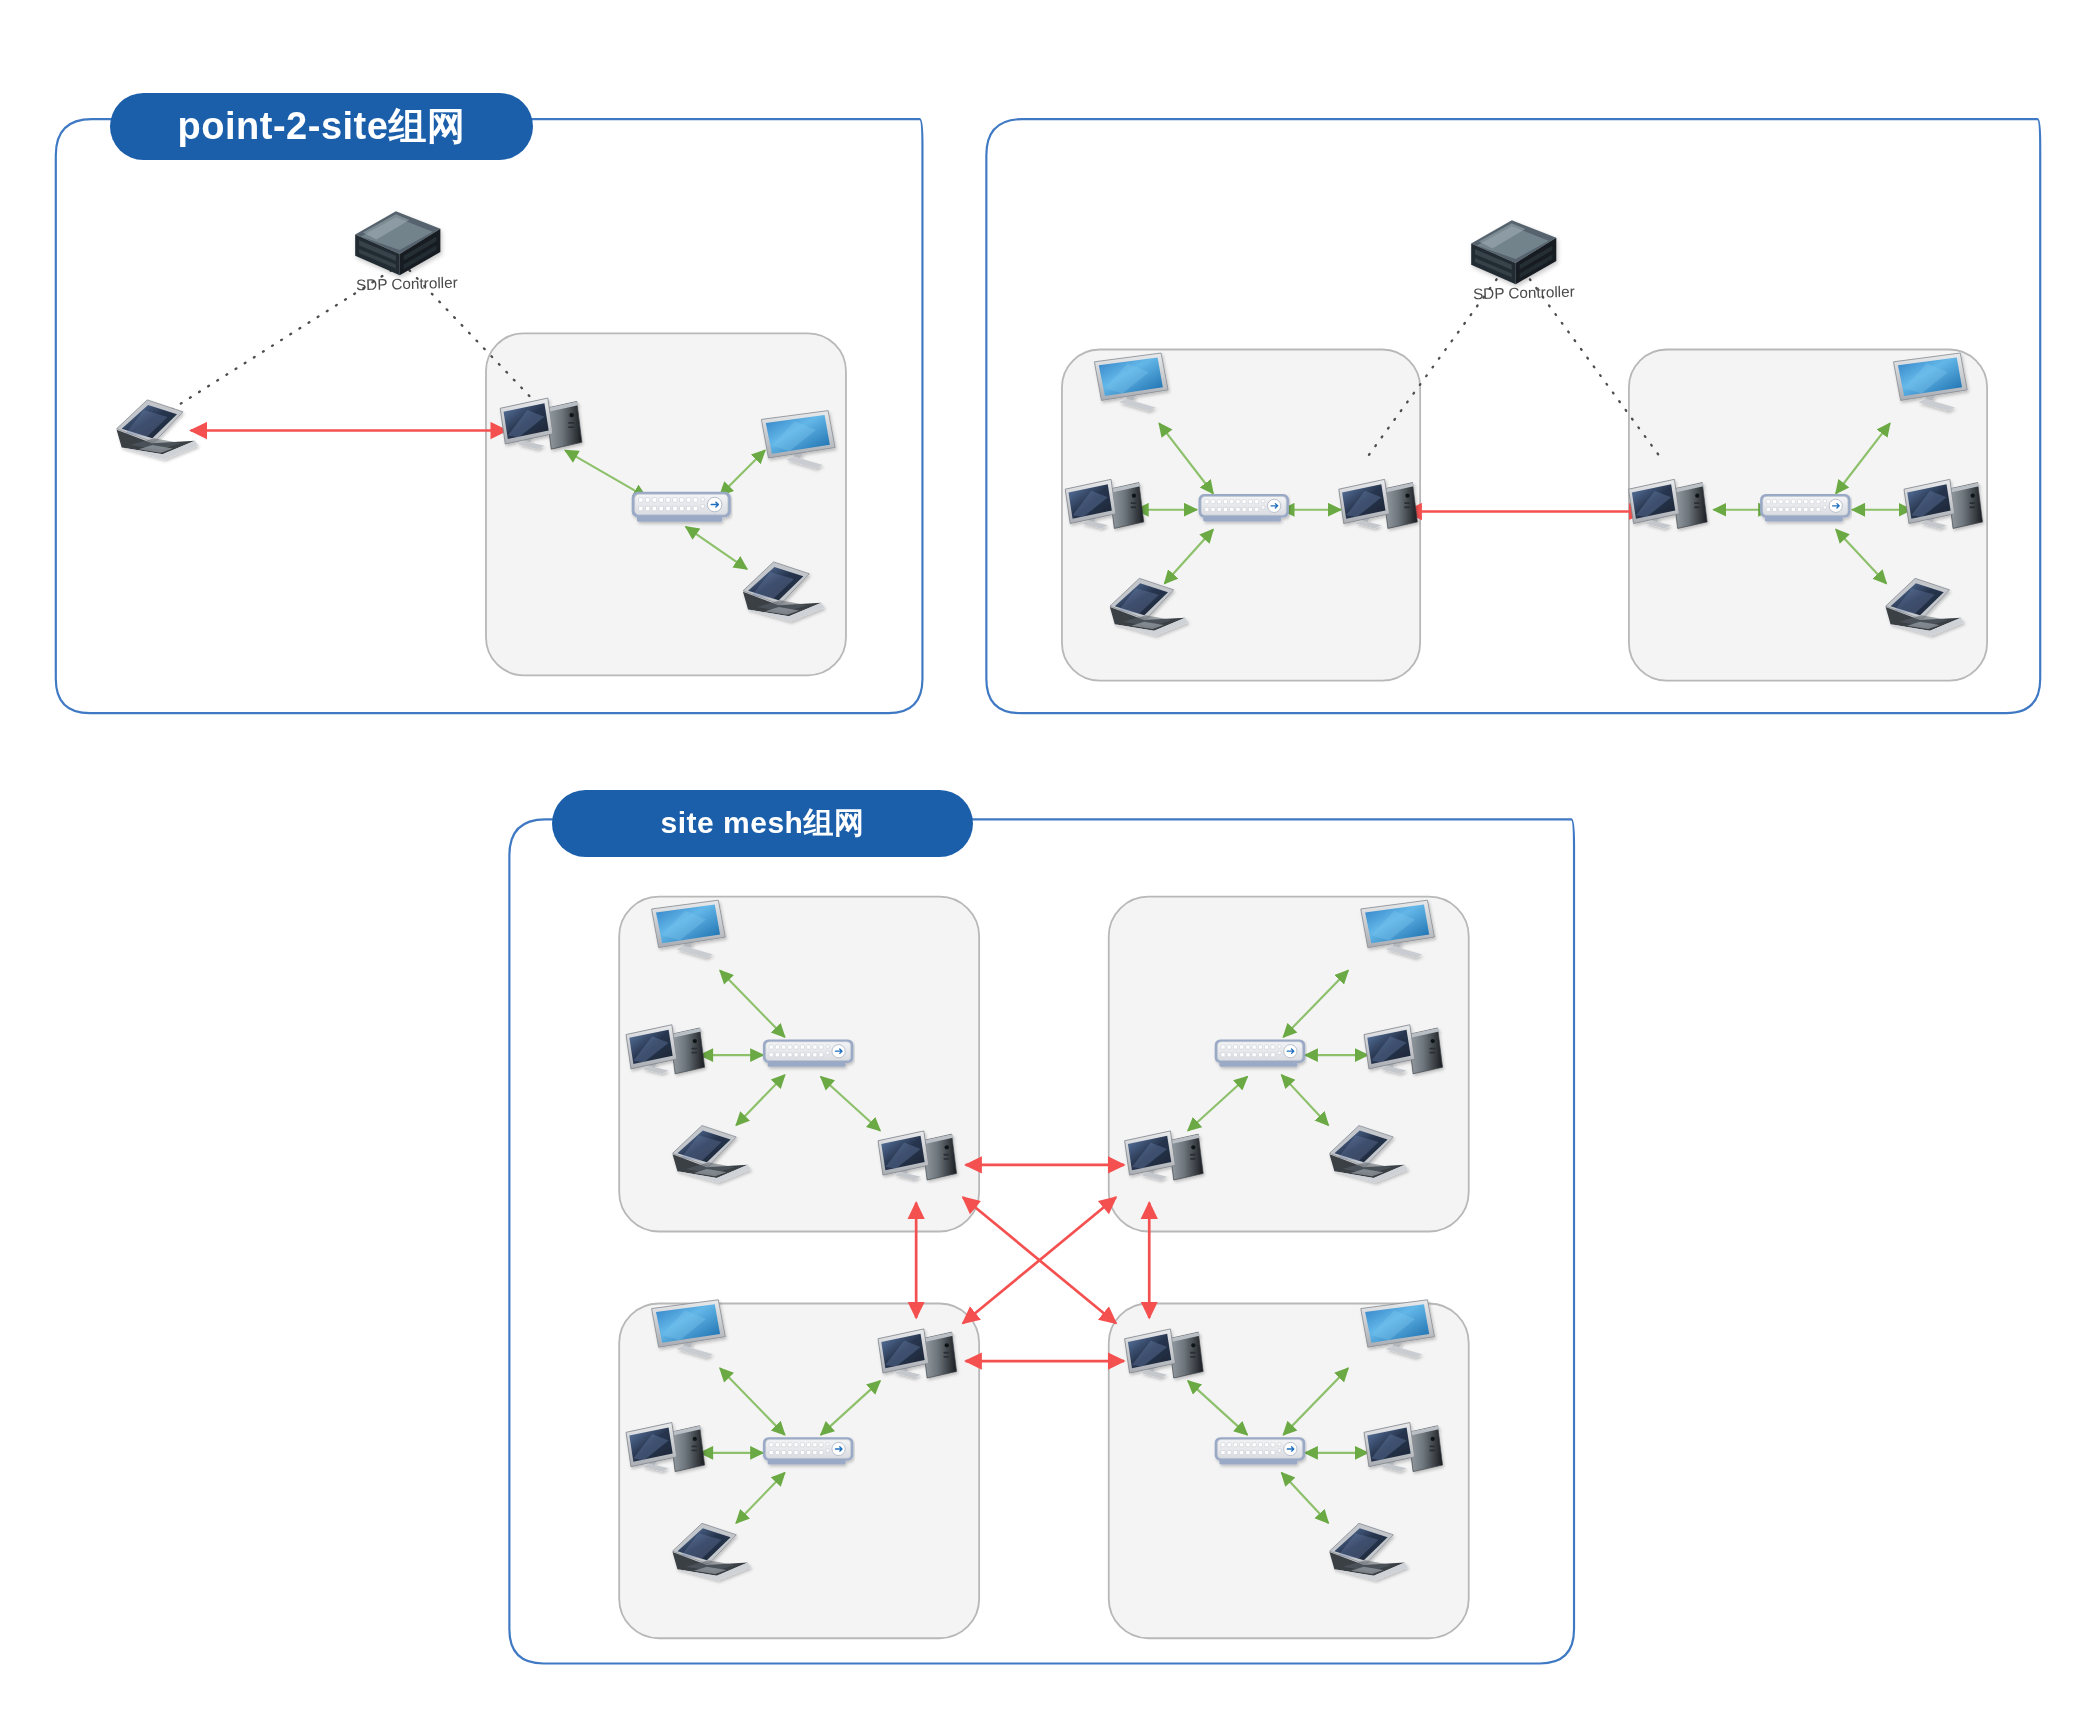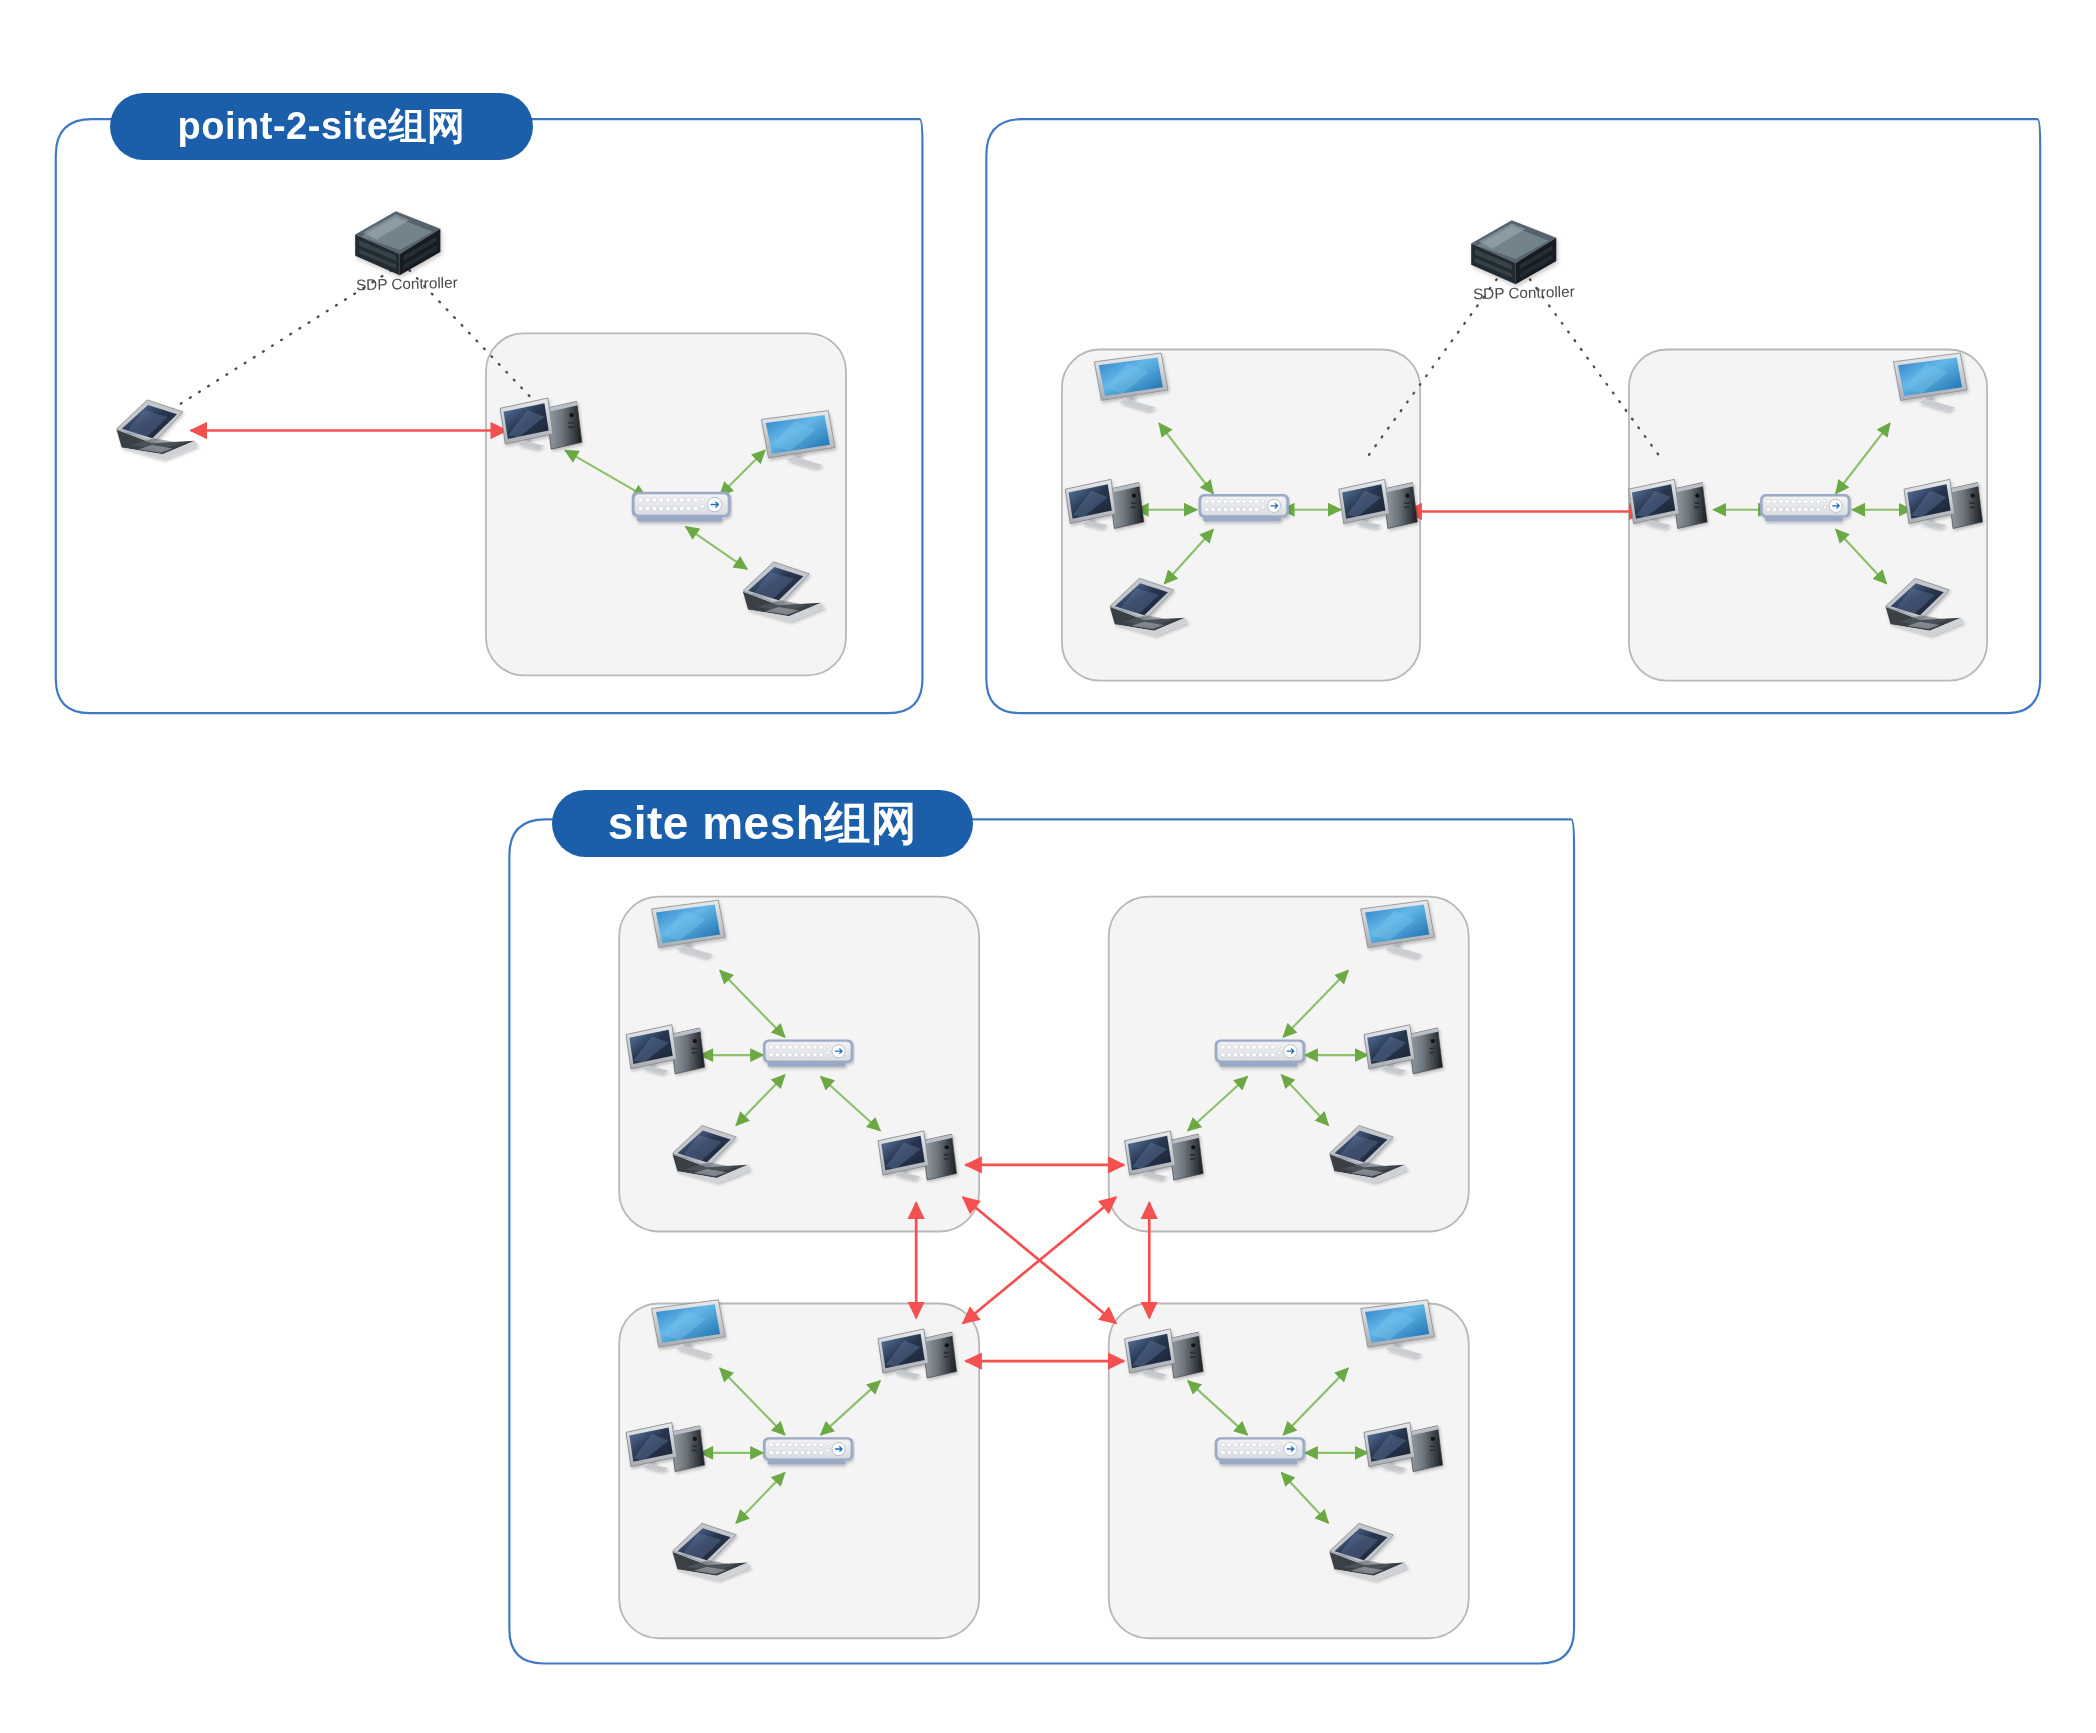--- a/index.html
+++ b/index.html
@@ -290,16 +290,16 @@
     </g>
   </svg>
 
   <div class="panel-title" style="left:110px; top:93px; width:423px; height:67px; font-size:38px;">point-2-site组网</div>
 
   <div class="sdp-label" style="left:356px; top:275px;">SDP Controller</div>
 
 
   <div class="sdp-label" style="left:1473px; top:284px;">SDP Controller</div>
 
-  <div class="panel-title" style="left:552px; top:790px; width:421px; height:67px; font-size:46px;">site mesh组网</div>
+  <div class="panel-title" style="left:552px; top:790px; width:421px; height:67px; font-size:30px;">site mesh组网</div>
 
 </div>
 
 
 </body></html>

